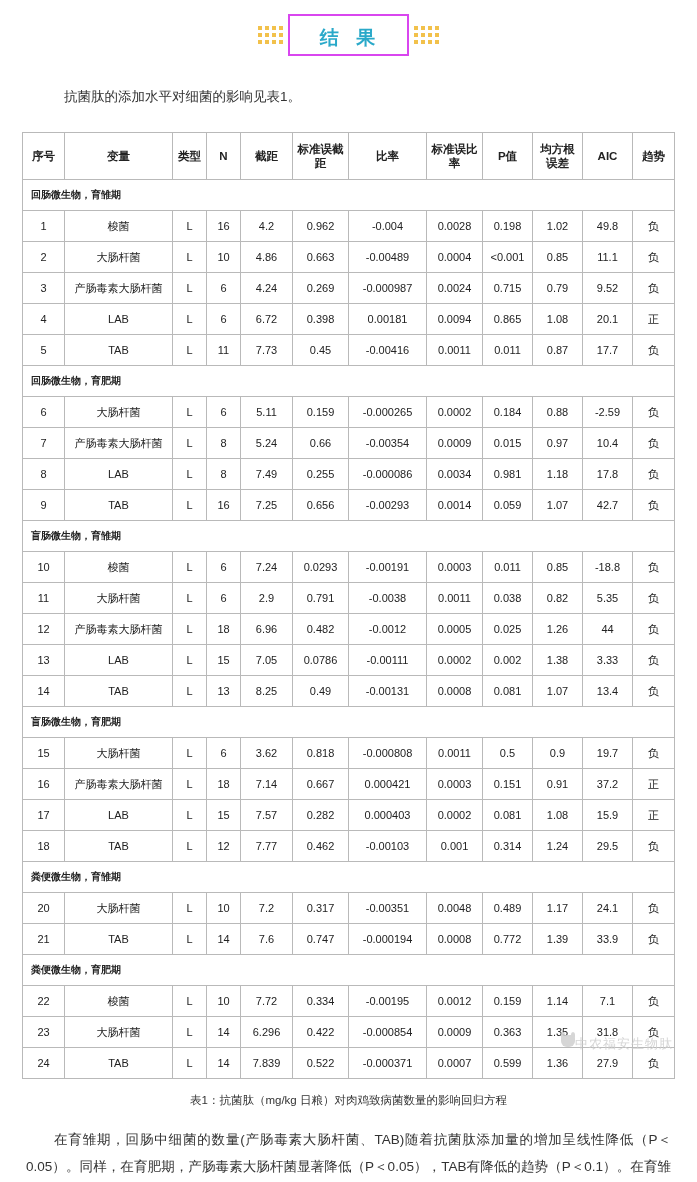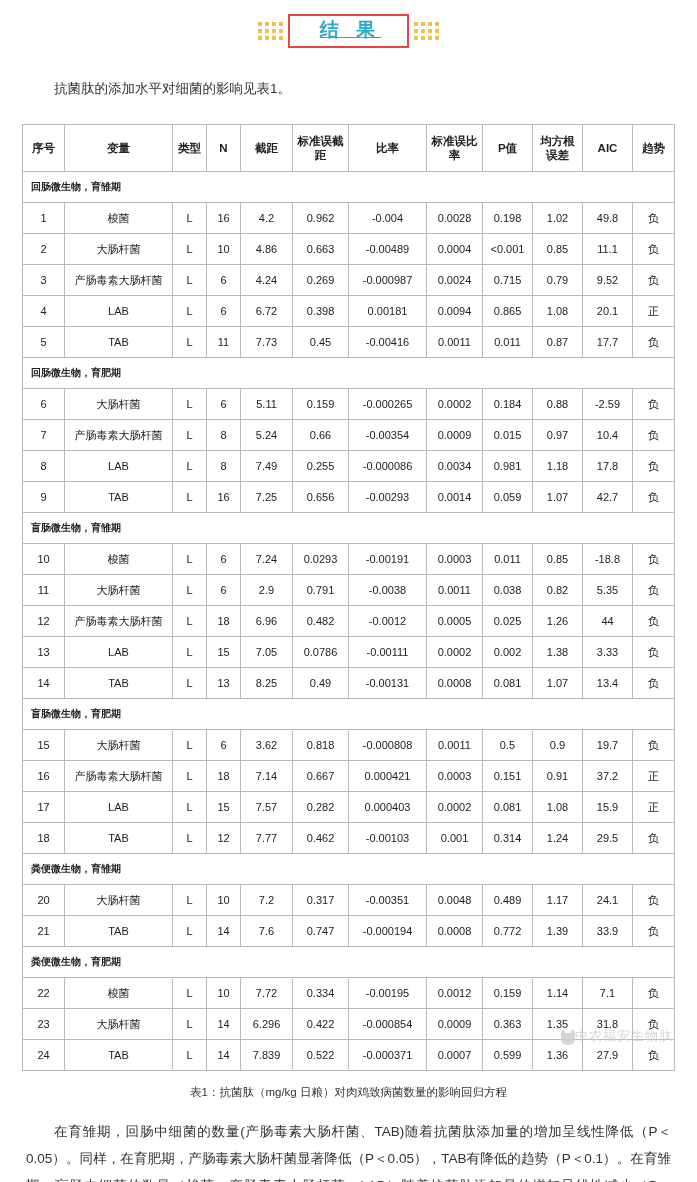--- a/index.html
+++ b/index.html
@@ -29,31 +29,30 @@
     align-items: center;
     position: relative;
   }
   .banner-inner {
     position: relative;
     display: inline-flex;
     align-items: center;
     justify-content: center;
   }
   .banner-box {
-    border: 2px solid #ef4444;
+    border: 2px solid #d946ef;
     color: #2aa9c9;
     font-size: 19px;
     letter-spacing: 6px;
     font-weight: 600;
-    padding: 4px 26px 7px 30px;
+    padding: 12px 26px 7px 30px;
     line-height: 1;
     background: #fff;
     position: relative;
     z-index: 2;
-    text-decoration: underline;
   }
   .dots-left, .dots-right {
     position: absolute;
     top: 50%;
     transform: translateY(-50%);
     z-index: 1;
   }
   .dots-left { left: -30px; }
   .dots-right { right: -30px; }
   .dotgrid {
@@ -70,21 +69,21 @@
   
   .para {
     font-size: 13.5px;
     line-height: 1.9;
     color: #333;
     margin: 0;
     padding: 0 26px;
     text-align: justify;
   }
   .para-lead {
-    margin: 18px 0 22px 4px;
+    margin: 18px 0 22px 14px;
     text-indent: 24px;
   }
   .para-body {
     margin: 18px 0 0 0;
     text-indent: 28px;
     line-height: 2.0;
   }
 
   
   .table-wrap {
@@ -141,21 +140,21 @@
 
   
   .watermark {
     position: absolute;
     right: 24px;
     bottom: 228px;
     font-size: 13px;
     color: #cfcfcf;
     opacity: .85;
     display: flex;
-    align-items: flex-end;
+    align-items: flex-start;
     pointer-events: none;
     letter-spacing: 1px;
   }
   .wm-logo {
     display: inline-block;
     width: 14px; height: 12px;
     background: #cfcfcf;
     border-radius: 3px 3px 6px 6px;
     position: relative;
   }

